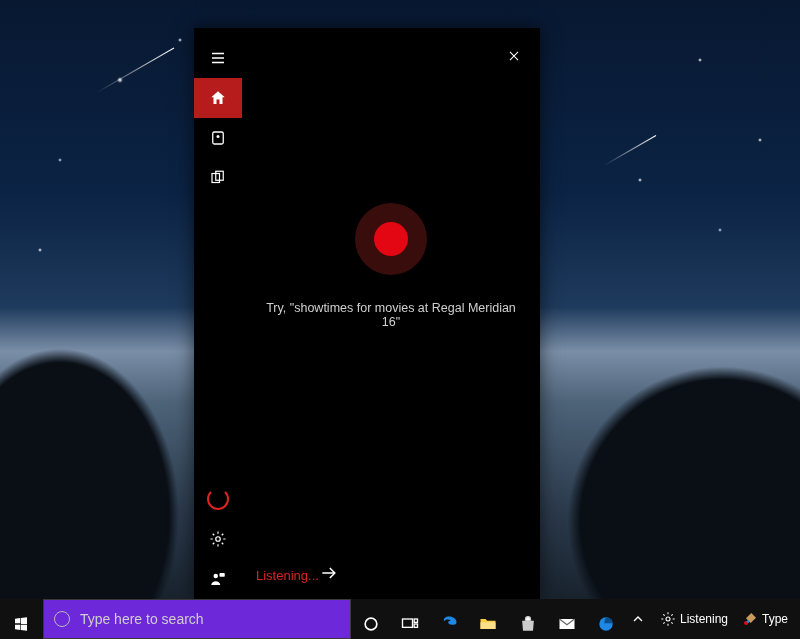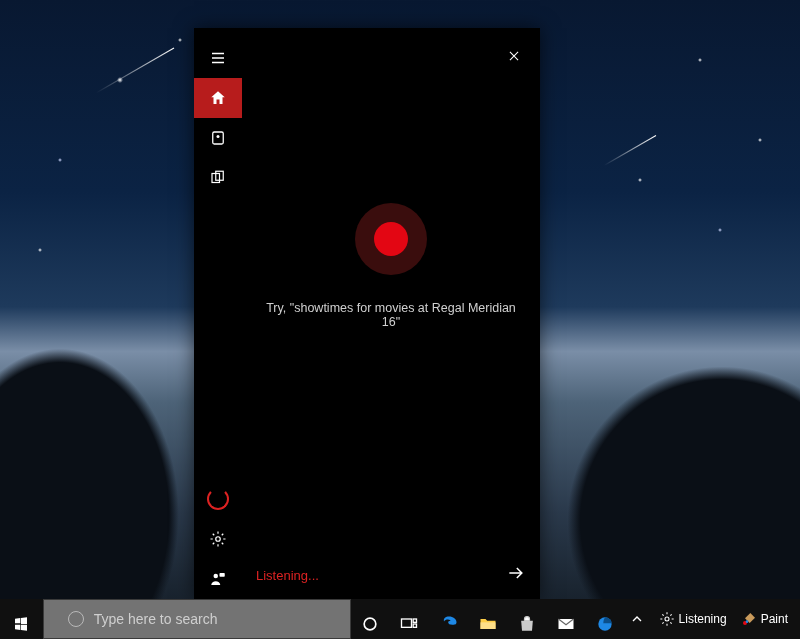--- a/index.html
+++ b/index.html
@@ -31,31 +31,31 @@
   .c-btn{width:48px;height:40px;display:flex;align-items:center;justify-content:center;color:#e6e6e6;}
   .c-btn.active{background:#b71c1c;}
   .c-btn svg{width:18px;height:18px;}
   .c-main{flex:1;display:flex;flex-direction:column;position:relative;}
   .close{position:absolute;right:8px;top:10px;width:36px;height:36px;display:flex;align-items:center;justify-content:center;color:#fff;}
   .close svg{width:14px;height:14px;}
   .orb-wrap{margin-top:175px;display:flex;flex-direction:column;align-items:center;}
   .orb{width:72px;height:72px;border-radius:50%;background:#3a0d0d;display:flex;align-items:center;justify-content:center;}
   .orb-inner{width:34px;height:34px;border-radius:50%;background:#e30613;}
   .suggestion{margin-top:26px;color:#d0d0d0;font-size:12.5px;text-align:center;padding:0 18px;}
-  .c-status{position:absolute;left:14px;right:14px;bottom:12px;display:flex;align-items:center;justify-content:space-between;margin-top:39px;}
+  .c-status{position:absolute;left:14px;right:14px;bottom:12px;display:flex;align-items:center;margin-top:39px;}
   .status-text{color:#d22;font-size:13px;}
   .submit svg{width:20px;height:20px;color:#fff;}
   .red-ring{width:18px;height:18px;border:2px solid #d22;border-radius:50%;border-top-color:transparent;}
 
   
   .taskbar{position:absolute;left:0;bottom:0;width:800px;height:40px;background:#101010;display:flex;align-items:stretch;color:#fff;font-size:12px;}
   .tb-btn{display:flex;align-items:center;justify-content:center;height:50px;}
   .start{width:48px;}
   .start svg{width:16px;height:16px;color:#fff;}
-  .searchbox{flex:0 0 308px;background:#737373;display:flex;align-items:center;padding:0 24px;box-sizing:border-box;border:1px solid #3a3a3a;}
+  .searchbox{flex:0 0 308px;background:#6d28d9;display:flex;align-items:center;padding:0 10px;box-sizing:border-box;border:1px solid #3a3a3a;}
   .searchbox .circ{width:14px;height:14px;border:1.5px solid #b9b9b9;border-radius:50%;margin-right:10px;}
   .search-placeholder{color:#cfcfcf;font-size:14px;}
   .tb-icon{width:44px;}
   .tb-icon svg{width:20px;height:20px;}
   .tray{margin-left:auto;display:flex;align-items:center;gap:6px;padding-right:8px;}
   .tray .item{display:flex;align-items:center;gap:4px;padding:0 4px;height:40px;}
   .tray svg{width:16px;height:16px;}
   .badge{position:relative;}
   .badge .num{position:absolute;right:-4px;bottom:-2px;background:#0a64ad;color:#fff;font-size:8px;line-height:10px;padding:0 2px;border-radius:2px;}
   .settings-label,.paint-label{font-size:12px;color:#fff;}
@@ -211,17 +211,17 @@
             <path stroke="#fff" stroke-width="1.6" fill="none" d="M12 2v3M12 19v3M2 12h3M19 12h3M5 5l2 2M17 17l2 2M5 19l2-2M17 7l2-2"></path>
           </svg>
         <span class="settings-label">Listening</span>
       </div>
       <div class="item">
         <svg class="paint-brush" viewBox="0 0 24 24">
           <path fill="#c99a5b" d="M14 3l7 7-8 8-7-7z"></path>
           <circle cx="6" cy="18" r="3" fill="#e30613"></circle>
           <circle cx="9" cy="16" r="2" fill="#1e88e5"></circle>
         </svg>
-        <span class="paint-label">Paint</span>
+        <span class="paint-label">Type</span>
       </div>
     </div>
   </div>
 </div>
 
 </body></html>

